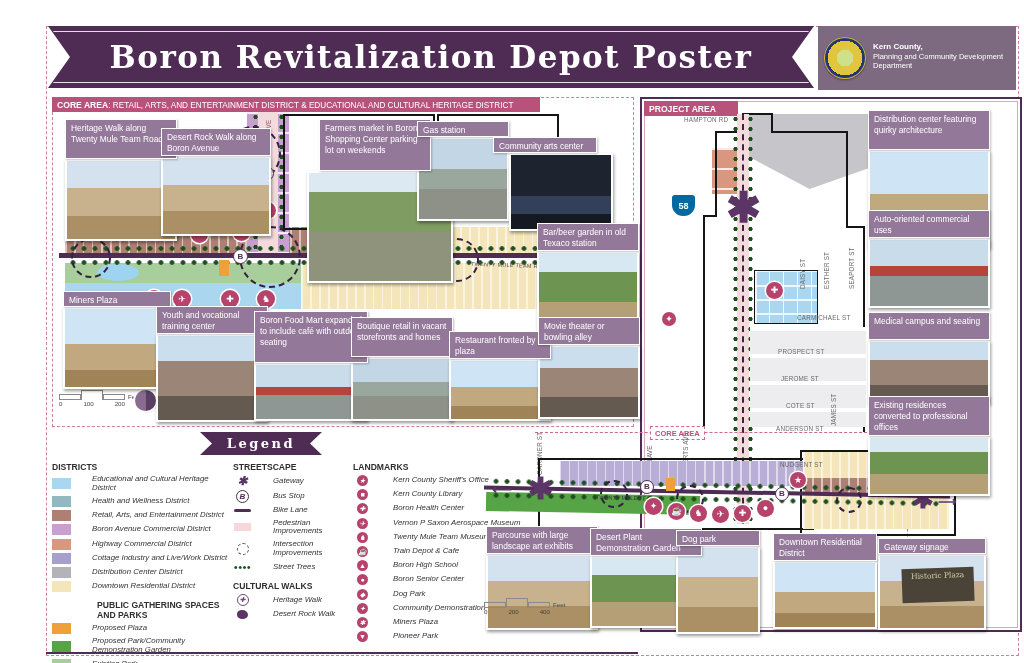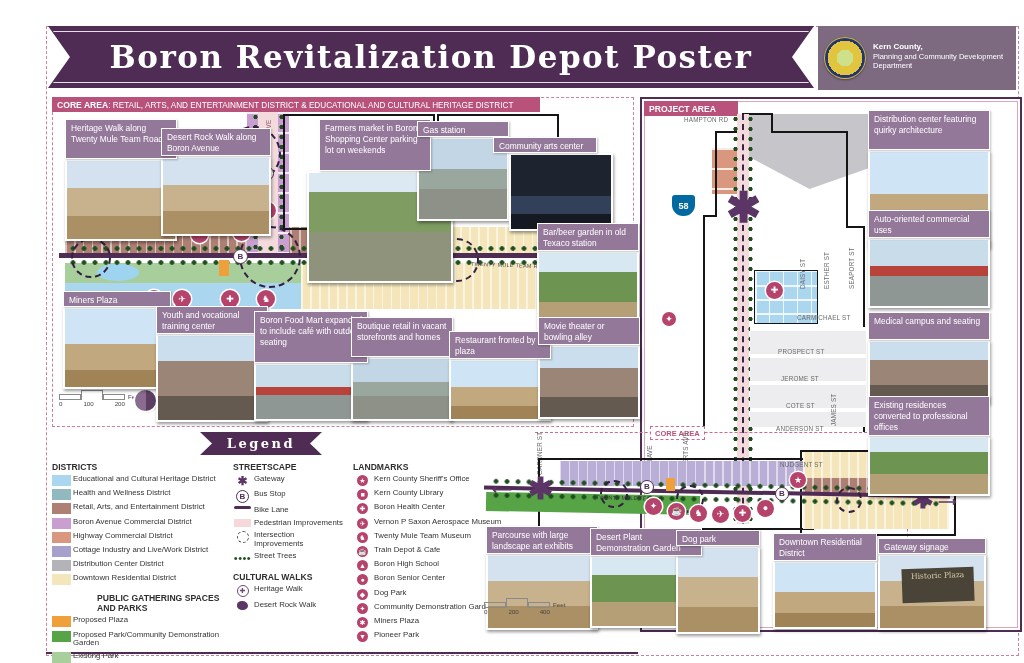--- a/index.html
+++ b/index.html
@@ -55,21 +55,21 @@
   .ph-dark{background:linear-gradient(180deg,#1d2430 0 55%,#33405a 55% 80%,#141922 80% 100%);}
   .ph-house{background:linear-gradient(180deg,#cfe4f4 0 45%,#c2a87e 45% 78%,#a08457 78% 100%);}
   .ph-red{background:linear-gradient(180deg,#c9dcea 0 40%,#b7433b 40% 55%,#8f9795 55% 100%);}
   .ph-green{background:linear-gradient(180deg,#d8e8f2 0 25%,#6d9450 25% 65%,#b59f76 65% 100%);}
   
   .legend-ribbon{position:absolute;left:200px;top:432px;width:122px;height:23px;background:#4e2c54;
       clip-path:polygon(0 0,100% 0,calc(100% - 12px) 50%,100% 100%,0 100%,12px 50%);
       display:flex;align-items:center;justify-content:center;color:#fff;
       font-family:"DejaVu Serif",serif;font-weight:bold;font-size:13px;letter-spacing:2.5px;}
   .lg-head{font-size:8.6px;font-weight:bold;color:#2e2e2e;margin:0 0 3px 0;}
-  .lg-row{display:flex;align-items:flex-start;gap:2px;margin-bottom:3.2px;font-size:7.8px;color:#333;line-height:1.15;}
+  .lg-row{display:flex;align-items:center;gap:21px;margin-bottom:3.2px;font-size:7.8px;color:#333;line-height:1.15;font-style:italic;}
   .chip{width:19px;height:11px;flex:0 0 auto;}
   .lg-icons{width:19px;display:flex;justify-content:center;flex:0 0 auto;}
   .lm-sm{width:11px;height:11px;font-size:7px;}
   .legend-bottom-line{position:absolute;left:46px;top:652px;width:592px;border-top:2.5px solid #4e2c54;}
   
   .scale{display:flex;flex-direction:column;font-size:6.2px;color:#444;}
   .scale-bar{display:flex;align-items:flex-end;height:10px;}
   .scale-bar span{display:block;border:1px solid #8a8a8a;box-sizing:border-box;}
   .scale-ticks{display:flex;justify-content:space-between;width:66px;}
   .north{border-radius:50%;background:linear-gradient(90deg,#8a6b90 50%,#5a3f63 50%);

